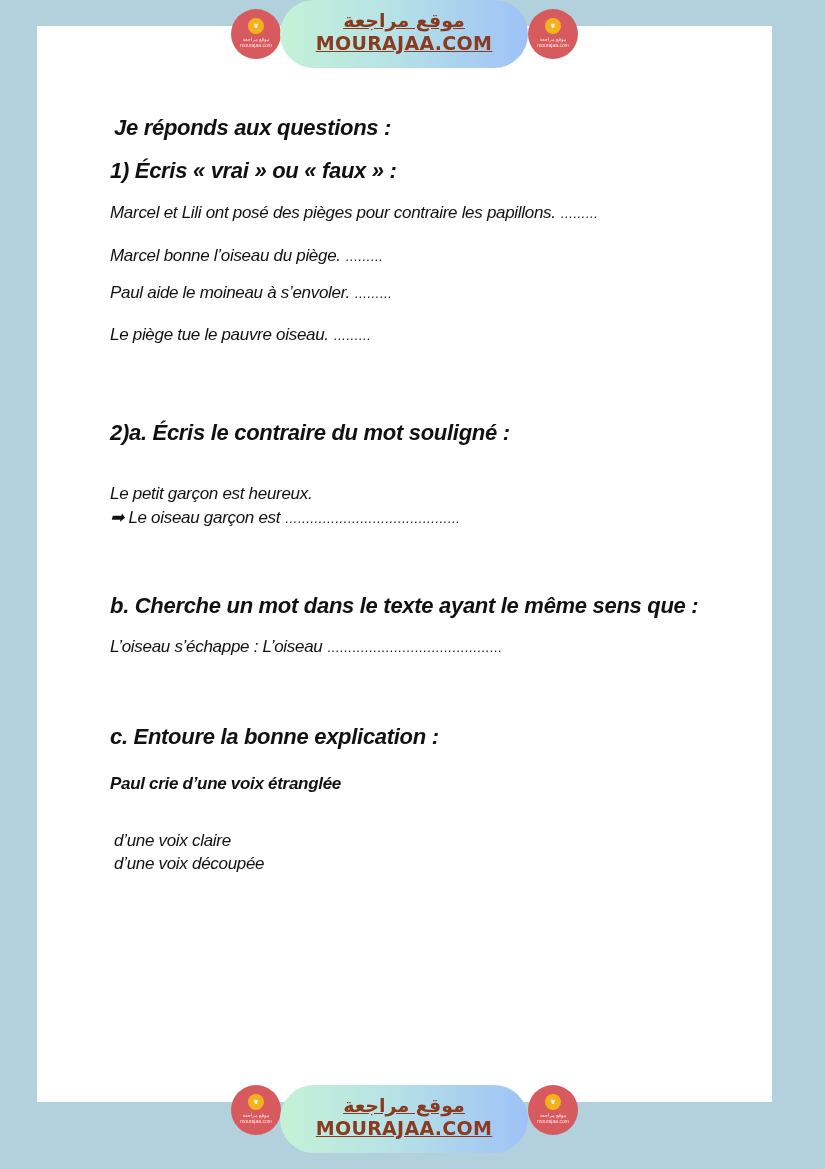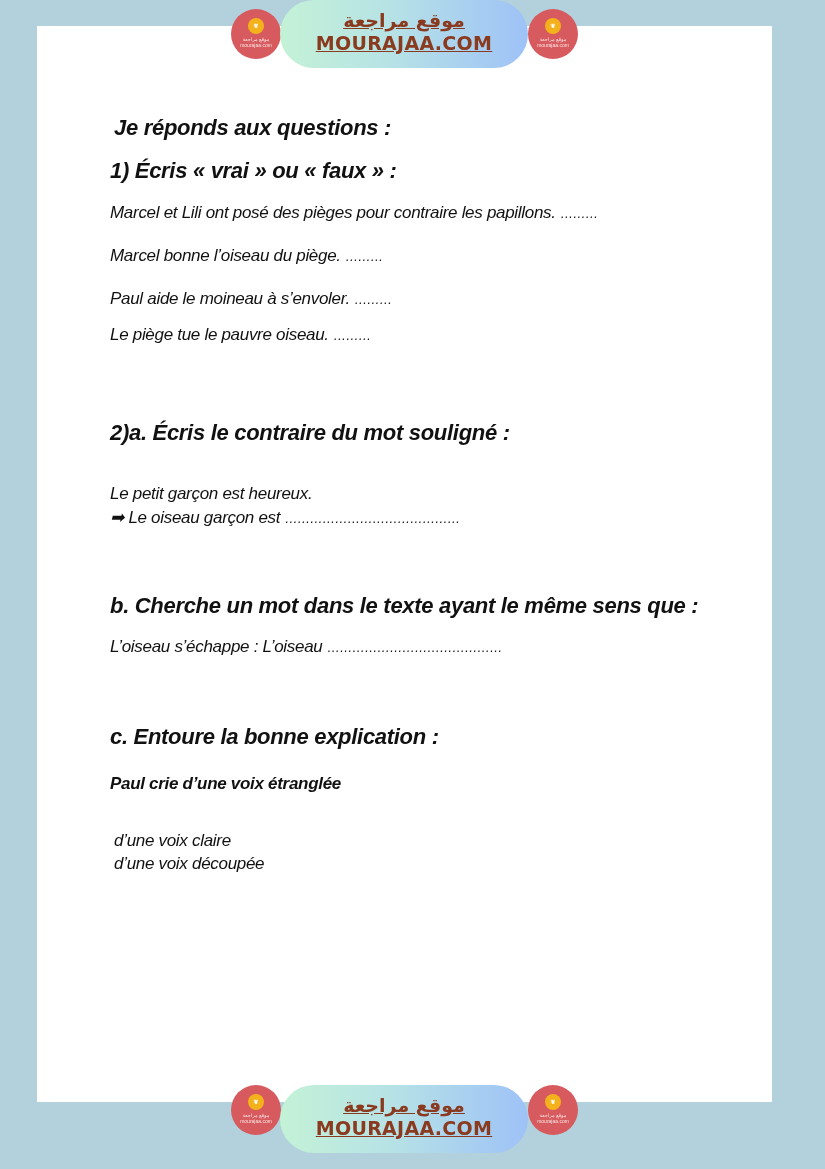--- a/index.html
+++ b/index.html
@@ -87,21 +87,21 @@
 
   <div class="line h" style="top:158px;">1) Écris « vrai » ou « faux » :</div>
   <div class="line" style="top:203px;">
     <span>Marcel et Lili ont posé des pièges pour contraire les papillons.</span>
     <span class="dots">………</span>
   </div>
   <div class="line" style="top:246px;">
     <span>Marcel bonne l’oiseau du piège.</span>
     <span class="dots">………</span>
   </div>
-  <div class="line" style="top:289px;">
+  <div class="line" style="top:283px;">
     <span>Paul aide le moineau à s’envoler.</span>
     <span class="dots">………</span>
   </div>
   <div class="line" style="top:325px;">
     <span>Le piège tue le pauvre oiseau.</span>
     <span class="dots">………</span>
   </div>
 
   <div class="line h" style="top:420px;">2)a. Écris le contraire du mot souligné :</div>
   <div class="line" style="top:464px;margin-top:20px;">Le petit garçon est heureux.</div>

